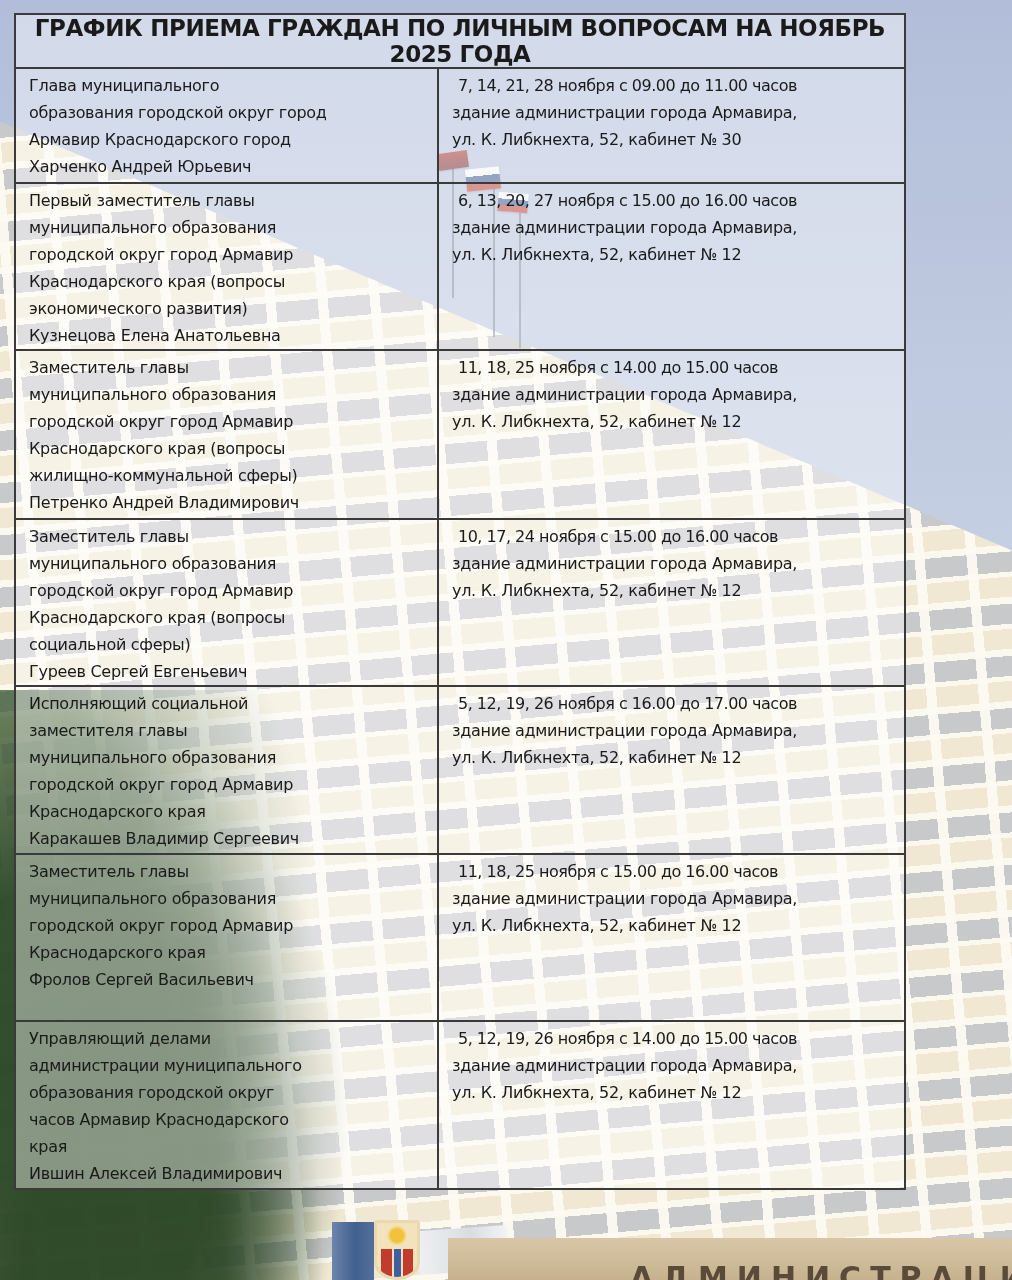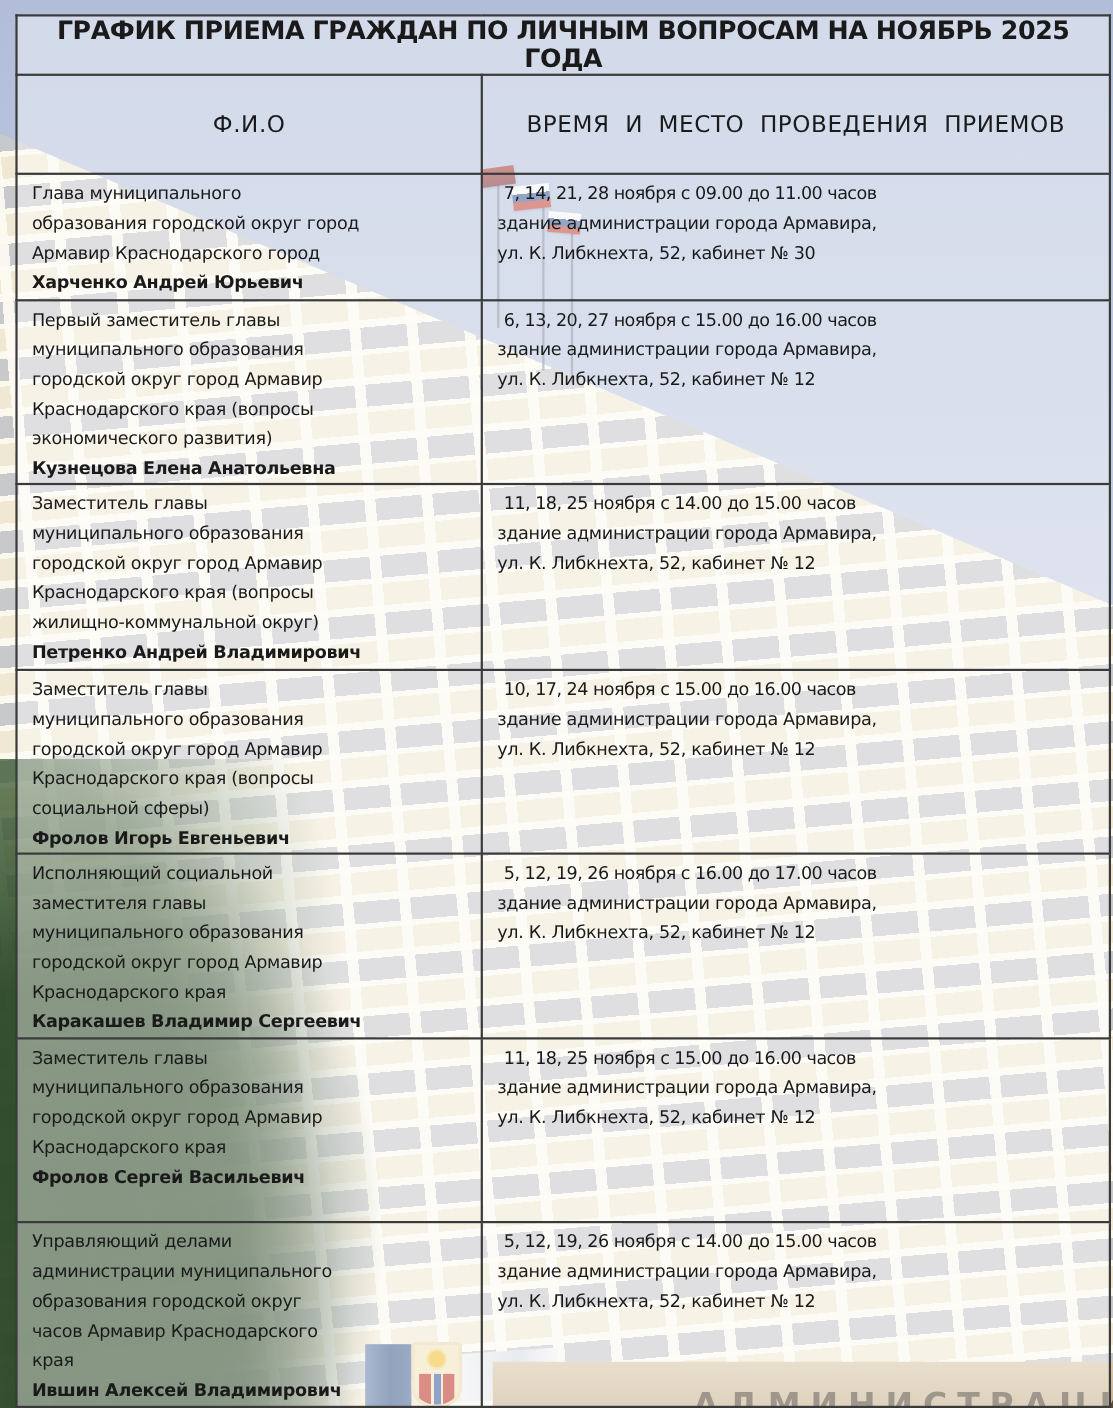--- a/index.html
+++ b/index.html
@@ -61,21 +61,21 @@
                 background:linear-gradient(90deg,var(--emblem-red,#c23b2e) 0 34%,#f3e3bd 34% 42%,var(--emblem-blue,#3f5fa0) 42% 62%,#f3e3bd 62% 68%,var(--emblem-red,#c23b2e) 68%); }
 
   .sign { position:absolute; left:448px; top:1238px; width:564px; height:42px; overflow:hidden;
           background:linear-gradient(180deg,#d8c7a7,#c6b28e); }
   .sign span { position:absolute; left:182px; top:22px; white-space:nowrap;
                font-size:30px; font-weight:bold; letter-spacing:9px;
                color:var(--sign-text-color,#5a4a3a); }
 
   
   table.schedule {
-    position:absolute; left:14px; top:13px; width:996px;
+    position:absolute; left:14px; top:13px; width:892px;
     border-collapse:collapse; table-layout:fixed;
     color:var(--text,#1a1a1a);
     padding-left:41px;
   }
   table.schedule col.c1 { width:423px; }
   table.schedule th, table.schedule td {
     border:2px solid var(--table-border,#3a3a3a);
     background:rgba(255,255,255,.42);
     vertical-align:top;
   }
@@ -92,21 +92,21 @@
   tbody tr:nth-child(1) td { height:115px; }
   tbody tr:nth-child(2) td { height:167px;margin-left:34px; }
   tbody tr:nth-child(3) td { height:169px; }
   tbody tr:nth-child(4) td { height:166px; }
   tbody tr:nth-child(5) td { height:168px; }
   tbody tr:nth-child(6) td { height:167px; }
   tbody tr:nth-child(7) td { height:168px; }
 
   tbody td { padding:3px 6px 0 13px; font-size:16px; line-height:27px; letter-spacing:-.3px; }
   tbody .line { white-space:nowrap; }
-  tbody .name  { font-weight:bold; white-space:nowrap; }
+  tbody .name  { font-weight:normal; white-space:nowrap; }
   tbody .sched { font-weight:normal; white-space:nowrap; text-indent:6px; letter-spacing:-.5px; }
 </style>
 </head>
 <body>
 
 <div class="page">
 
   <div class="bg">
     <div class="building">
       <div class="building-texture"></div>
@@ -134,24 +134,20 @@
 
   <table class="schedule">
     <colgroup>
         <col class="c1">
         <col class="c2">
       </colgroup>
     <thead>
       <tr class="title-row">
         <th colspan="2">ГРАФИК ПРИЕМА ГРАЖДАН ПО ЛИЧНЫМ ВОПРОСАМ НА НОЯБРЬ 2025 ГОДА</th>
       </tr>
-      <tr class="head-row">
-        <th>Ф.И.О</th>
-        <th class="sched-head">ВРЕМЯ И МЕСТО ПРОВЕДЕНИЯ ПРИЕМОВ</th>
-      </tr>
     </thead>
     <tbody id="table-body">
     <tr>
       <td class="left">
         <div class="line">Глава муниципального</div>
             <div class="line">образования городской округ город</div>
             <div class="line">Армавир Краснодарского город</div>
             <div class="name">Харченко Андрей Юрьевич</div>
       </td>
       <td class="right">
@@ -176,38 +172,38 @@
             <div class="line">ул. К. Либкнехта, 52, кабинет № 12</div>
           </td>
     </tr>
 
     <tr>
       <td class="left">
         <div class="line">Заместитель главы</div>
             <div class="line">муниципального образования</div>
             <div class="line">городской округ город Армавир</div>
             <div class="line">Краснодарского края (вопросы</div>
-            <div class="line">жилищно-коммунальной округ)</div>
+            <div class="line">жилищно-коммунальной сферы)</div>
             <div class="name">Петренко Андрей Владимирович</div>
       </td>
       <td class="right">
         <div class="sched">11, 18, 25 ноября с 14.00 до 15.00 часов</div>
       <div class="line">здание администрации города Армавира,</div>
             <div class="line">ул. К. Либкнехта, 52, кабинет № 12</div>
           </td>
     </tr>
 
     <tr>
       <td class="left">
         <div class="line">Заместитель главы</div>
             <div class="line">муниципального образования</div>
             <div class="line">городской округ город Армавир</div>
             <div class="line">Краснодарского края (вопросы</div>
             <div class="line">социальной сферы)</div>
-            <div class="name">Фролов Игорь Евгеньевич</div>
+            <div class="name">Гуреев Сергей Евгеньевич</div>
       </td>
       <td class="right">
         <div class="sched">10, 17, 24 ноября с 15.00 до 16.00 часов</div>
       <div class="line">здание администрации города Армавира,</div>
             <div class="line">ул. К. Либкнехта, 52, кабинет № 12</div>
           </td>
     </tr>
 
     <tr>
       <td class="left">

